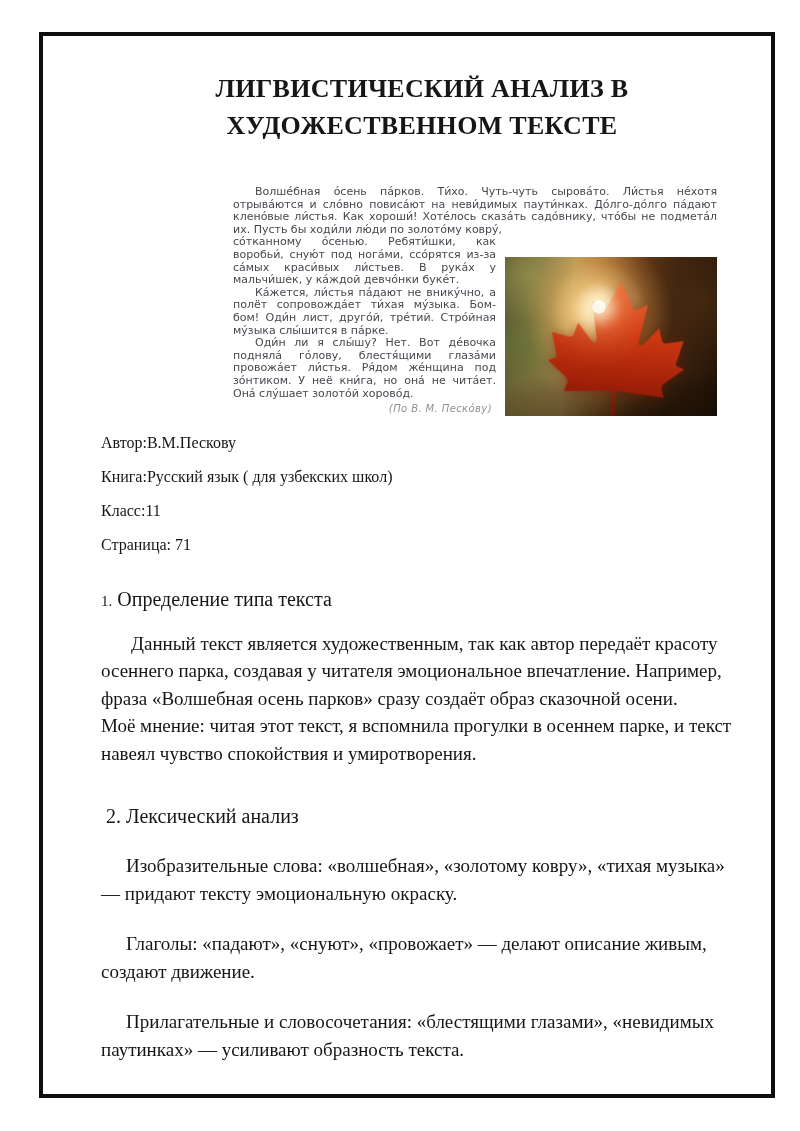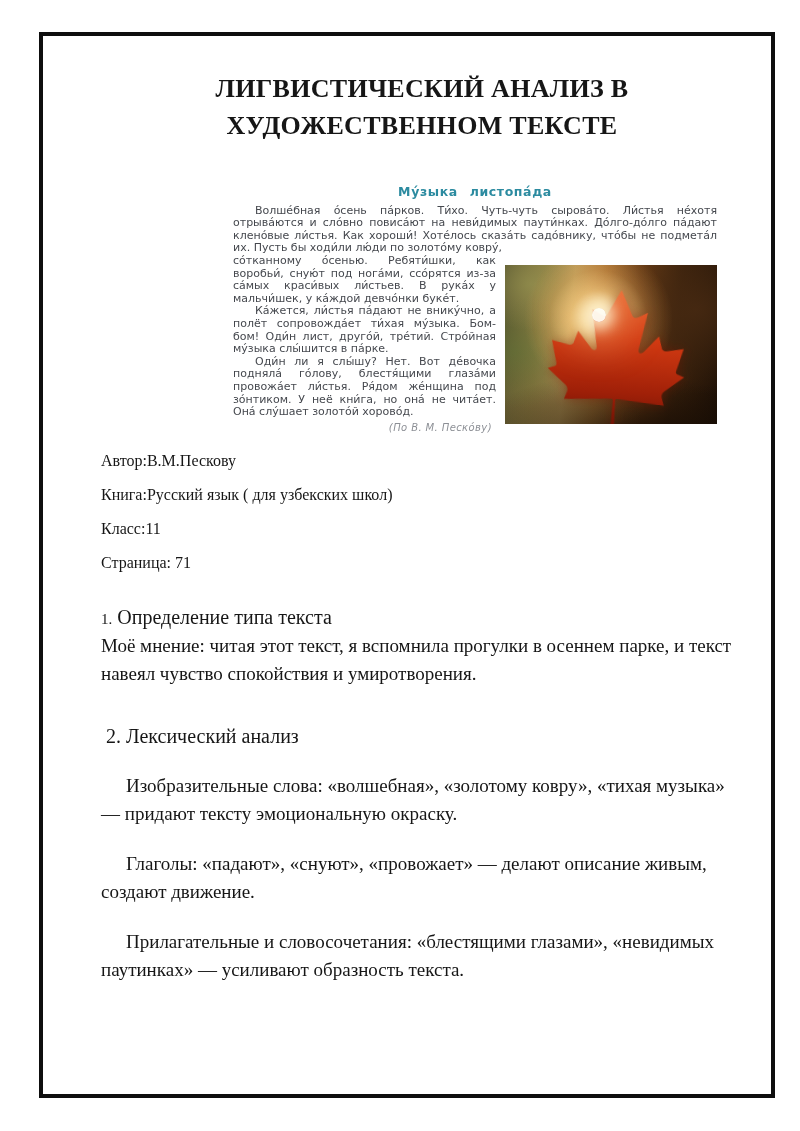--- a/index.html
+++ b/index.html
@@ -27,21 +27,21 @@
     font-family:"DejaVu Sans", sans-serif;
     font-size:11px;line-height:12.6px;color:#45484e;
     text-align:justify;
   }
   .tb-title{
     text-align:center;font-weight:700;font-size:12.5px;
     letter-spacing:0.6px;word-spacing:7px;margin:0 0 6px 0;
   }
   .tb-p{margin:0;}
   .tb-indent{text-indent:22px;}
-  .tb-row{display:flex;gap:9px;align-items:center;margin-top:0;}
+  .tb-row{display:flex;gap:9px;align-items:flex-end;margin-top:0;}
   .tb-col{flex:1;min-width:0;}
   .tb-attr{
     margin:3px 4px 0 0;text-align:right;font-style:italic;
     font-size:10px;color:#8d9096;letter-spacing:0.4px;
   }
 
   
   .tb-photo{
     flex:none;width:212px;height:159px;position:relative;overflow:hidden;
     background:
@@ -85,21 +85,20 @@
 
 <div class="sheet-frame">
   <div class="content">
 
     <h1 class="doc-title">
       <span>ЛИГВИСТИЧЕСКИЙ АНАЛИЗ В</span>
       <span>ХУДОЖЕСТВЕННОМ ТЕКСТЕ</span>
     </h1>
 
     <div class="textbook">
-      <div class="tb-title" style="color:#2c8ba0;">Му́зыка листопа́да</div>
       <p class="tb-p tb-indent">Волше́бная о́сень па́рков. Ти́хо. Чуть-чуть сырова́то. Ли́стья не́хотя отрыва́ются и сло́вно повиса́ют на неви́димых паути́нках. До́лго-до́лго па́дают клено́вые ли́стья. Как хороши́! Хоте́лось сказа́ть садо́внику, что́бы не подмета́л их. Пусть бы ходи́ли лю́ди по золото́му ковру́,</p>
       <div class="tb-row">
         <div class="tb-col">
           <p class="tb-p">со́тканному о́сенью. Ребяти́шки, как воробьи́, сную́т под нога́ми, ссо́рятся из-за са́мых краси́вых ли́стьев. В рука́х у мальчи́шек, у ка́ждой девчо́нки буке́т.</p>
           <p class="tb-p tb-indent">Ка́жется, ли́стья па́дают не внику́чно, а полёт сопровожда́ет ти́хая му́зыка. Бом-бом! Оди́н лист, друго́й, тре́тий. Стро́йная му́зыка слы́шится в па́рке.</p>
           <p class="tb-p tb-indent">Оди́н ли я слы́шу? Нет. Вот де́вочка подняла́ го́лову, блестя́щими глаза́ми провожа́ет ли́стья. Ря́дом же́нщина под зо́нтиком. У неё кни́га, но она́ не чита́ет. Она́ слу́шает золото́й хорово́д.</p>
           <p class="tb-attr">(По В. М. Песко́ву)</p>
         </div>
         <div class="tb-photo">
           <div class="sun-glint"></div>
@@ -126,20 +125,21 @@
     </div>
 
 
     <p class="meta">Автор:В.М.Пескову</p>
     <p class="meta">Книга:Русский язык ( для узбекских школ)</p>
     <p class="meta">Класс:11</p>
     <p class="meta">Страница: 71</p>
 
     <h2 class="sec-heading"><span class="h-num">1.</span><span> Определение типа текста</span></h2>
 
+    <p class="body-p first">Данный текст является художественным, так как автор передаёт красоту осеннего парка, создавая у читателя эмоциональное впечатление. Например, фраза «Волшебная осень парков» сразу создаёт образ сказочной осени.</p>
     <p class="body-p">Моё мнение: читая этот текст, я вспомнила прогулки в осеннем парке, и текст навеял чувство спокойствия и умиротворения.</p>
 
     <h2 class="sec-heading pad">2. Лексический анализ</h2>
 
     <p class="lex-item"><b>Изобразительные слова</b><span>: «волшебная», «золотому ковру», «тихая музыка» — придают тексту эмоциональную окраску.</span></p>
 
     <p class="lex-item"><b>Глаголы:</b><span> «падают», «снуют», «провожает» — делают описание живым, создают движение.</span></p>
 
     <p class="lex-item"><b>Прилагательные и словосочетания:</b><span> «блестящими глазами», «невидимых паутинках» — усиливают образность текста.</span></p>
 

